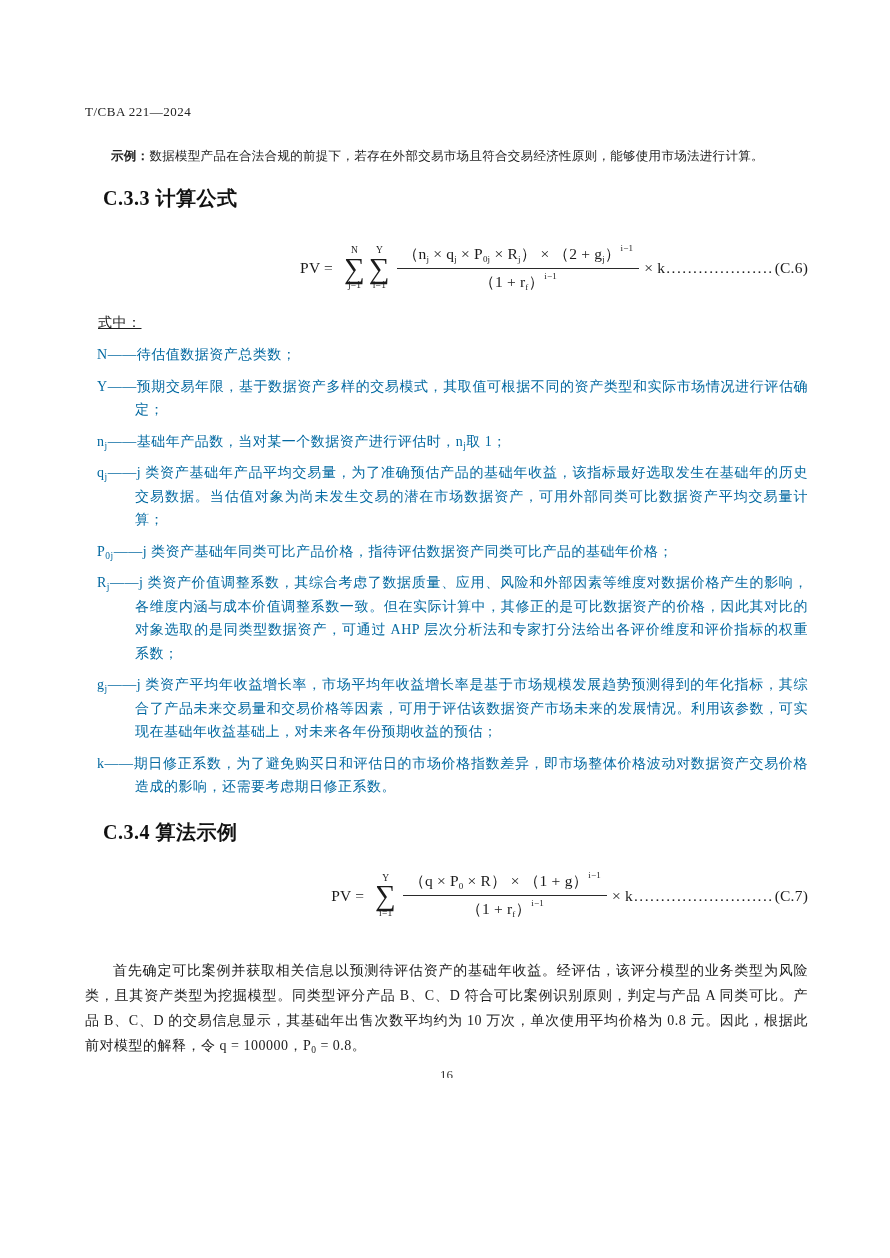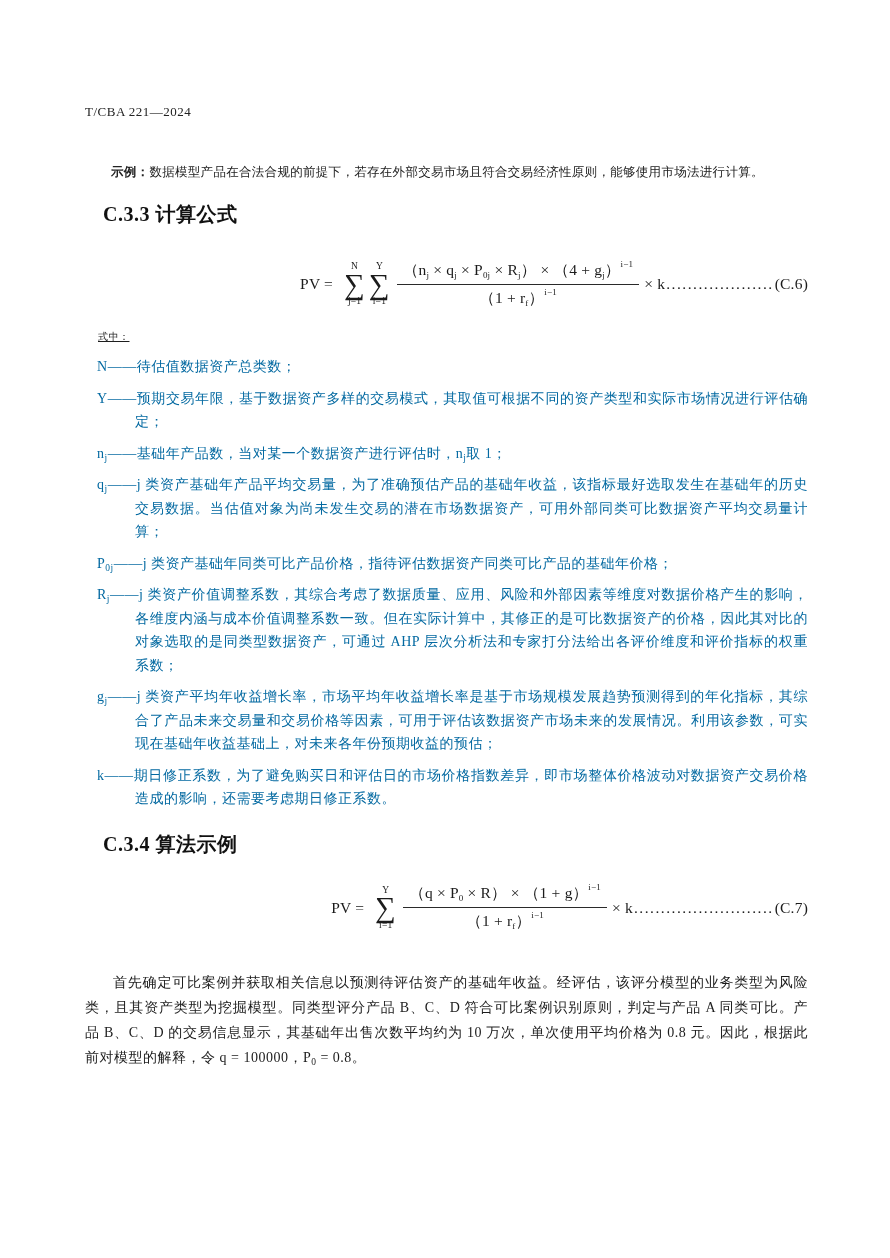--- a/index.html
+++ b/index.html
@@ -13,21 +13,21 @@
     overflow:hidden;
   }
   .content {
     position:absolute; left:85px; top:0; width:723px;
   }
   .doc-header {
     margin-top:104px;
     font-size:13px; letter-spacing:0.5px; color:#222;
   }
   .note {
-    margin-top:43px;
+    margin-top:27px;
     font-size:12.5px; line-height:18px; letter-spacing:0.3px;
     text-align:justify; text-indent:26px; color:#222;
   }
   .note b { font-weight:bold; }
   .heading {
     margin-top:20px; margin-left:18px;
     font-size:20px; font-weight:bold; letter-spacing:0.5px; color:#111;
   }
   
   .formula {
@@ -46,21 +46,21 @@
   .frac {
     display:inline-flex; flex-direction:column; align-items:center;
     margin:0 5px; text-align:center;
   }
   .frac-num { padding:0 6px 3px; border-bottom:1.3px solid #2a2a2a; white-space:nowrap; }
   .frac-den { padding-top:3px; white-space:nowrap; }
   .fsub { font-size:9px; vertical-align:-3px; line-height:0; }
   .fsup { font-size:9px; vertical-align:8px; line-height:0; }
   .f-dots { letter-spacing:1.5px; margin:0 1px; }
   
-  .where { margin-top:8px; margin-left:13px; font-size:10px; letter-spacing:0.5px;text-decoration:underline; }
+  .where { margin-top:8px; margin-left:13px; font-size:14px; letter-spacing:0.5px;text-decoration:underline; }
   .defs { margin-top:11px; margin-left:12px; }
   .def-item {
     font-size:14px; line-height:23.5px; letter-spacing:0.5px;
     text-align:justify;
     padding-left:38px; text-indent:-38px;
     margin-bottom:8px; color:#0369a1;
   }
   .dsub { font-size:9.5px; vertical-align:-3px; line-height:0; }
   
   .para {
@@ -96,21 +96,21 @@
         <span class="sum-lim">N</span>
         <span class="sum-sigma">∑</span>
         <span class="sum-lim">j=1</span>
       </span>
       <span class="sum-wrap">
         <span class="sum-lim">Y</span>
         <span class="sum-sigma">∑</span>
         <span class="sum-lim">i=1</span>
       </span>
       <span class="frac">
-        <span class="frac-num"><span>（n</span><sub class="fsub">j</sub><span> × q</span><sub class="fsub">j</sub><span> × P</span><sub class="fsub">0j</sub><span> × R</span><sub class="fsub">j</sub><span>） × （4 + g</span><sub class="fsub">j</sub><span>）</span><sup class="fsup">i−1</sup></span>
+        <span class="frac-num"><span>（n</span><sub class="fsub">j</sub><span> × q</span><sub class="fsub">j</sub><span> × P</span><sub class="fsub">0j</sub><span> × R</span><sub class="fsub">j</sub><span>） × （2 + g</span><sub class="fsub">j</sub><span>）</span><sup class="fsup">i−1</sup></span>
         <span class="frac-den"><span>（1 + r</span><sub class="fsub">f</sub><span>）</span><sup class="fsup">i−1</sup></span>
       </span>
       <span>× k</span>
         <span class="f-dots">....................</span>
         <span>(C.6)</span>
     </div>
 
     <div class="where">式中：</div>
 
     <div class="defs">

